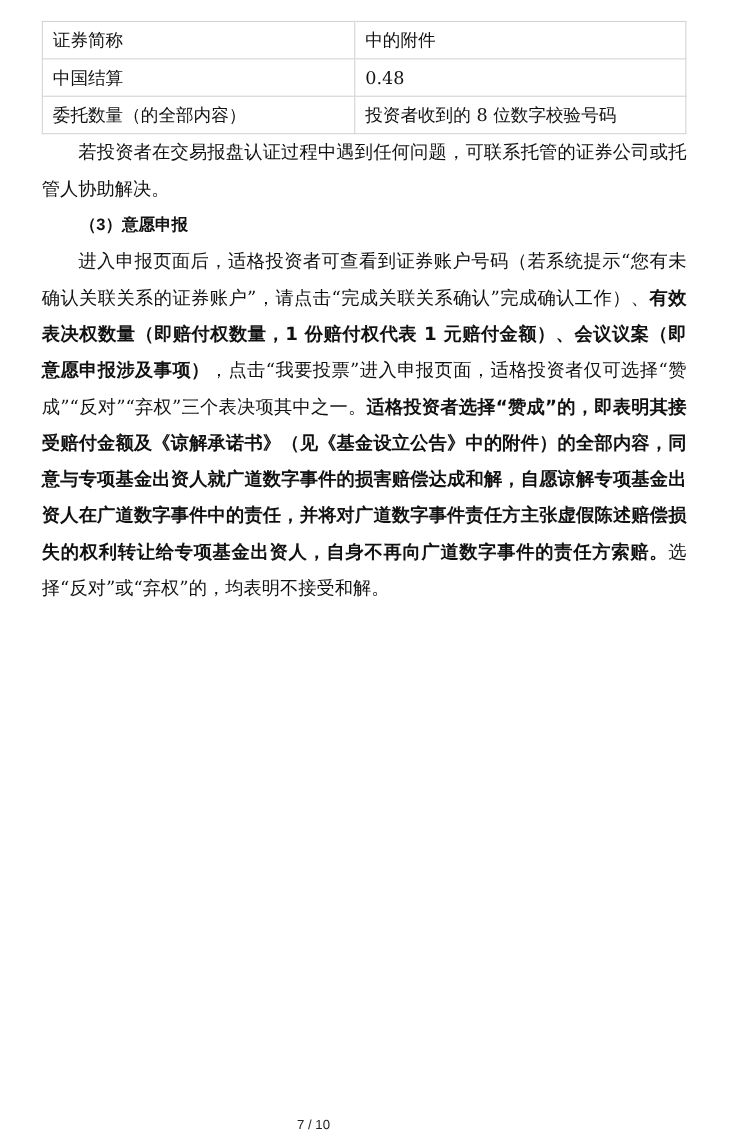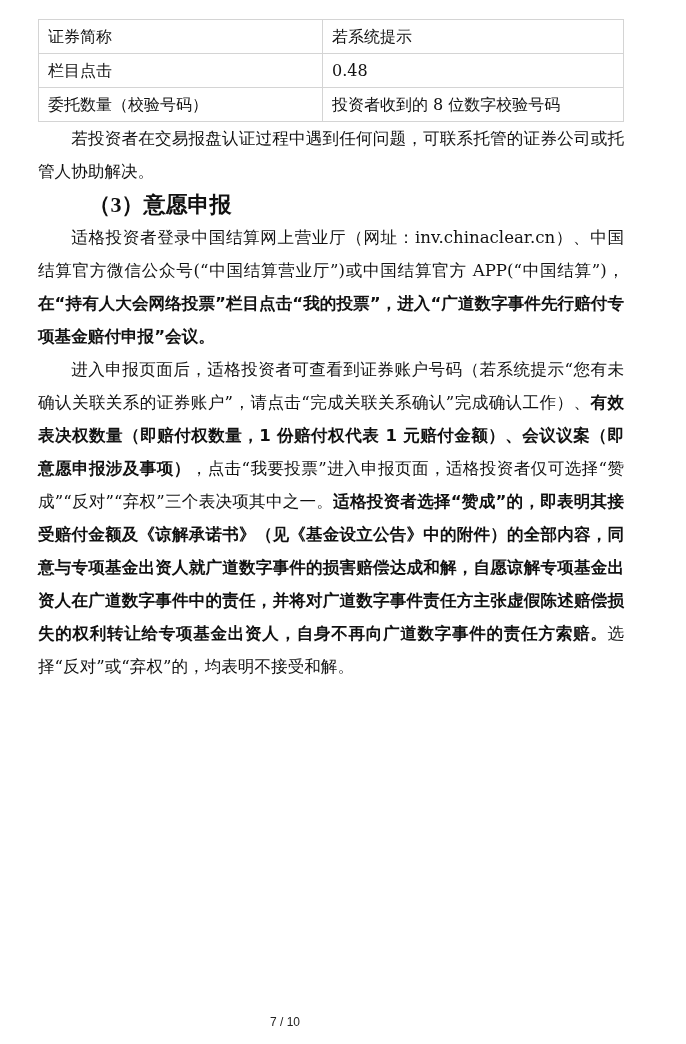--- a/index.html
+++ b/index.html
@@ -45,24 +45,24 @@
       text-indent: 2em;
       word-break: break-all;
     }
     .para.first { margin-top: 0; }
     .b {
       font-family: "DejaVu Sans", "Liberation Sans", sans-serif;
       font-weight: bold;
     }
     .heading {
       margin: 0;
-      font-size: 22px;
+      font-size: 15px;
       line-height: 33px;
       text-indent: 2.3em;
-      font-family: Liberation Serif, serif;
+      font-family: Liberation Sans, sans-serif;
       font-weight: bold;
     }
     .footer {
       position: absolute;
       left: 0;
       width: 570px;
       top: 1015px;
       text-align: center;
       font-family: "Liberation Sans", "DejaVu Sans", sans-serif;
       font-size: 12px;
@@ -70,35 +70,34 @@
     }
   </style>
 </head>
 <body>
 
 <div class="page">
   <table class="info">
     <tbody>
         <tr>
       <td class="c1">证券简称</td>
-      <td>若系统提示</td>
+      <td>中的附件</td>
     </tr>
     <tr>
-      <td class="c1">栏目点击</td>
+      <td class="c1">中国结算</td>
       <td>0.48</td>
     </tr>
     <tr>
-      <td class="c1">委托数量（校验号码）</td>
+      <td class="c1">委托数量（的全部内容）</td>
       <td>投资者收到的 8 位数字校验号码</td>
     </tr>
   </tbody>
     </table>
 
   <p class="para first">若投资者在交易报盘认证过程中遇到任何问题，可联系托管的证券公司或托管人协助解决。</p>
 
   <p class="heading">（3）意愿申报</p>
 
-  <p class="para"><span>适格投资者登录中国结算网上营业厅（网址：inv.chinaclear.cn）、中国结算官方微信公众号(“中国结算营业厅”)或中国结算官方 APP(“中国结算”)，</span><span class="b">在“持有人大会网络投票”栏目点击“我的投票”，进入“广道数字事件先行赔付专项基金赔付申报”会议。</span></p>
 
   <p class="para"><span>进入申报页面后，适格投资者可查看到证券账户号码（若系统提示“您有未确认关联关系的证券账户”，请点击“完成关联关系确认”完成确认工作）、</span><span class="b">有效表决权数量（即赔付权数量，1 份赔付权代表 1 元赔付金额）、会议议案（即意愿申报涉及事项）</span><span>，点击“我要投票”进入申报页面，适格投资者仅可选择“赞成”“反对”“弃权”三个表决项其中之一。</span><span class="b">适格投资者选择“赞成”的，即表明其接受赔付金额及《谅解承诺书》（见《基金设立公告》中的附件）的全部内容，同意与专项基金出资人就广道数字事件的损害赔偿达成和解，自愿谅解专项基金出资人在广道数字事件中的责任，并将对广道数字事件责任方主张虚假陈述赔偿损失的权利转让给专项基金出资人，自身不再向广道数字事件的责任方索赔。</span><span>选择“反对”或“弃权”的，均表明不接受和解。</span></p>
 </div>
 
 <div class="footer">7 / 10</div>
 
 </body></html>

